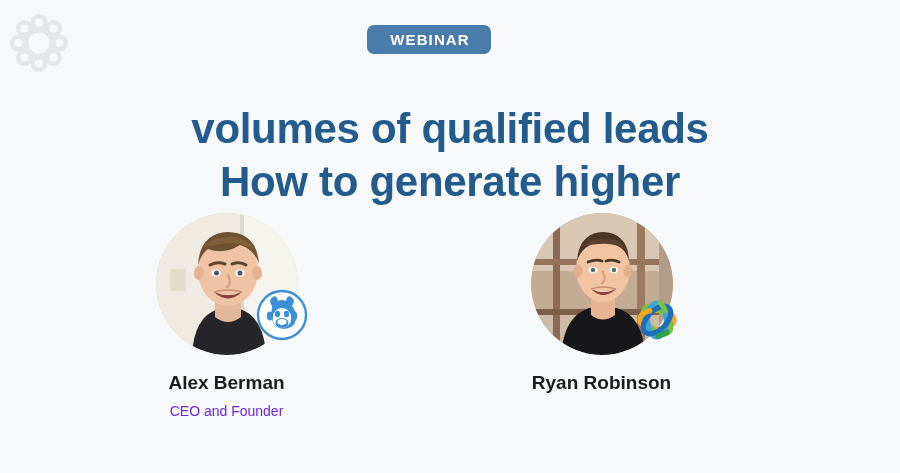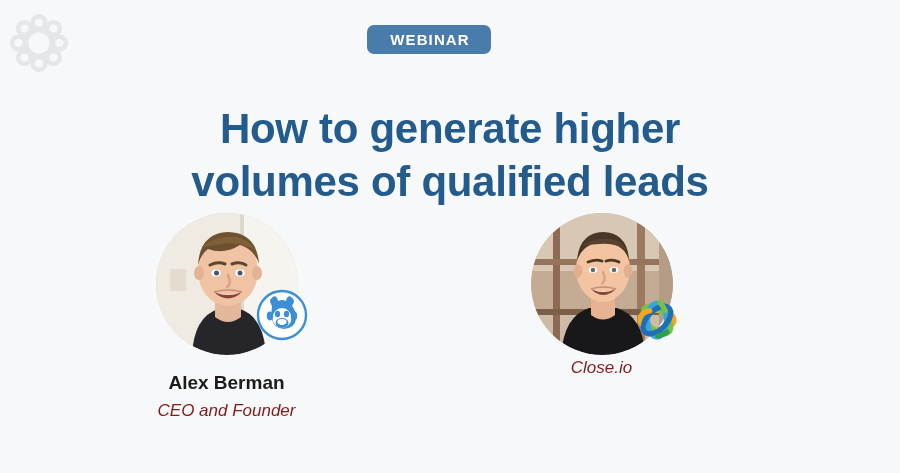--- a/index.html
+++ b/index.html
@@ -108,24 +108,23 @@
 
   .speaker-name {
     margin-top: 17px;
     font-size: 19px;
     font-weight: bold;
     color: #1c1c1c;
     line-height: 22px;
   }
   .speaker-role,
   .speaker-company {
-    font-size: 17px;
-    color: #7f1d1d;
+    font-size: 14px;
+    color: #6d28d9;
     line-height: 26px;
-    font-style: italic;
   }
   .speaker-role { margin-top: 4px; }
 </style>
 </head>
 <body>
 
 <div class="brand-logo">
   <svg viewBox="0 0 62 62" width="62" height="62" aria-hidden="true">
     <g fill="#e4e6e9">
 
@@ -153,22 +152,22 @@
       <circle cx="31" cy="31" r="10.6"></circle>
     </g>
   </svg>
 </div>
 
 <div class="badge-row">
   <span class="webinar-badge">WEBINAR</span>
 </div>
 
 <h1 class="title">
+  <span class="title-line">volumes of qualified leads</span>
   <span class="title-line">How to generate higher</span>
-  <span class="title-line">volumes of qualified leads</span>
 </h1>
 
 <div class="speakers">
 
   <div class="speaker">
     <div class="avatar-wrap">
       <div class="avatar">
         <svg viewBox="0 0 142 142" width="142" height="142" aria-hidden="true">
           <defs>
             <clipPath id="c1">
@@ -292,16 +291,16 @@
             <ellipse cx="28" cy="28" rx="17" ry="9.5" transform="rotate(90 28 28)" stroke="#3ba3dd" stroke-width="5.2"></ellipse>
             <ellipse cx="28" cy="28" rx="17" ry="9.5" transform="rotate(135 28 28)" stroke="#1f6fb8" stroke-width="5.2"></ellipse>
 
             <path d="M11.8 24 a17 9.5 0 0 1 9 -5.2" stroke="#f5a623" stroke-width="5.2"></path>
             <path d="M18 13.5 a17 9.5 0 0 1 9 2" transform="rotate(45 28 28)" stroke="#7ac143" stroke-width="5.2"></path>
             <path d="M38 40 a17 9.5 0 0 1 -9 4" stroke="#2e9e4f" stroke-width="5.2"></path>
           </g>
         </svg>
       </div>
     </div>
-    <div class="speaker-company">Close.io</div>
+    <div class="speaker-name">Ryan Robinson</div>
   </div>
 
 </div>
 
 </body></html>

